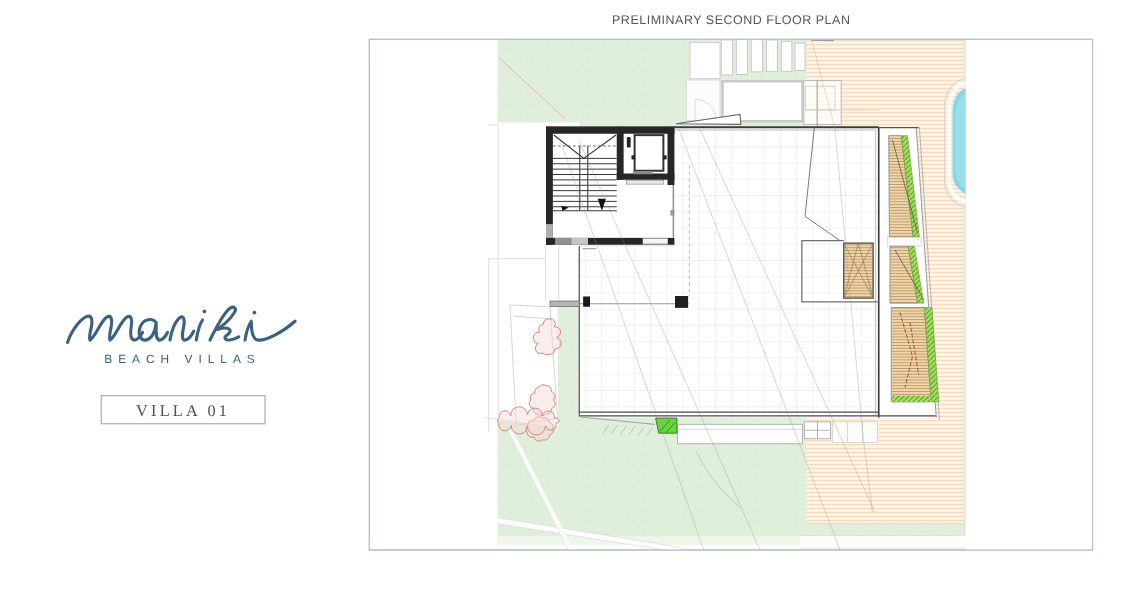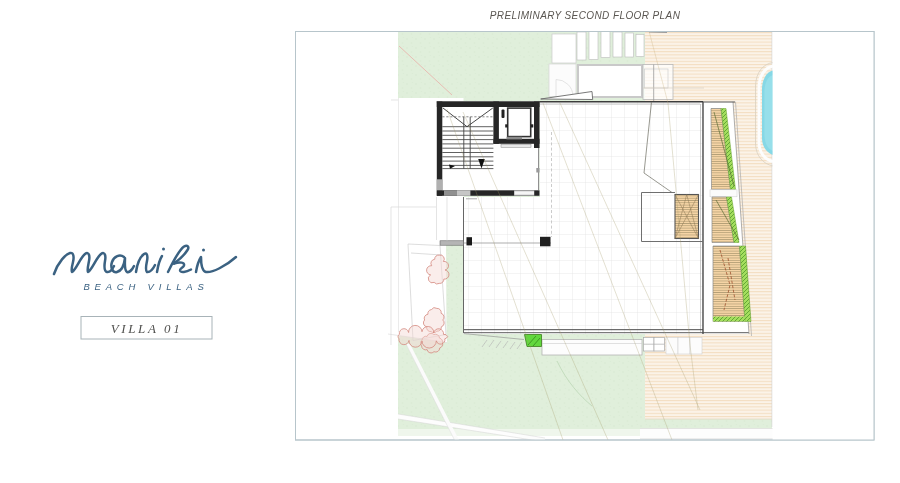--- a/index.html
+++ b/index.html
@@ -1,16 +1,16 @@
 <!DOCTYPE html>
 <html><head>
 <meta charset="utf-8">
 <style>
   html,body{margin:0;padding:0;background:#ffffff;width:900px;height:483px;overflow:hidden;}
-  .page{position:relative;width:768px;height:483px;font-family:"Liberation Sans",sans-serif;font-style:italic;}
+  .page{position:relative;width:768px;height:483px;font-family:"Liberation Sans",sans-serif;}
   svg{position:absolute;left:0;top:0;}
 </style>
 </head>
 <body>
 <div class="page">
 <svg width="900" height="483" viewBox="0 0 900 483">
 <defs>
   <clipPath id="frameclip">
           <rect x="295.5" y="31.5" width="578.5" height="408.5"></rect>
         </clipPath>

